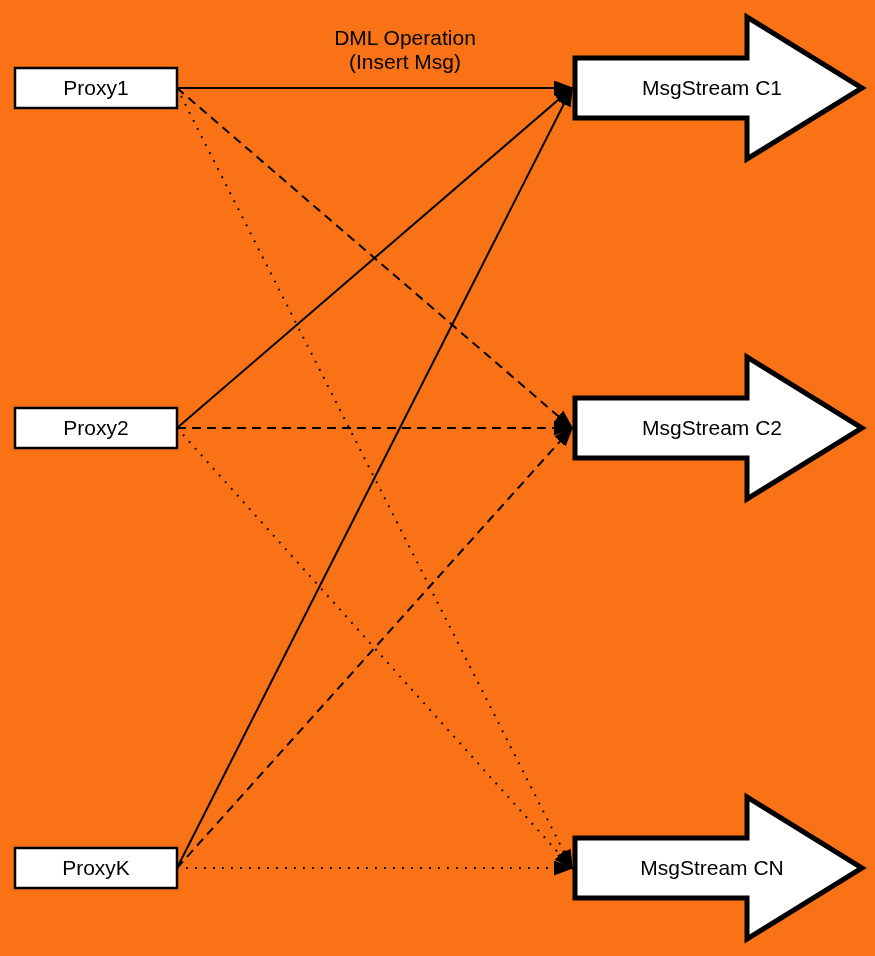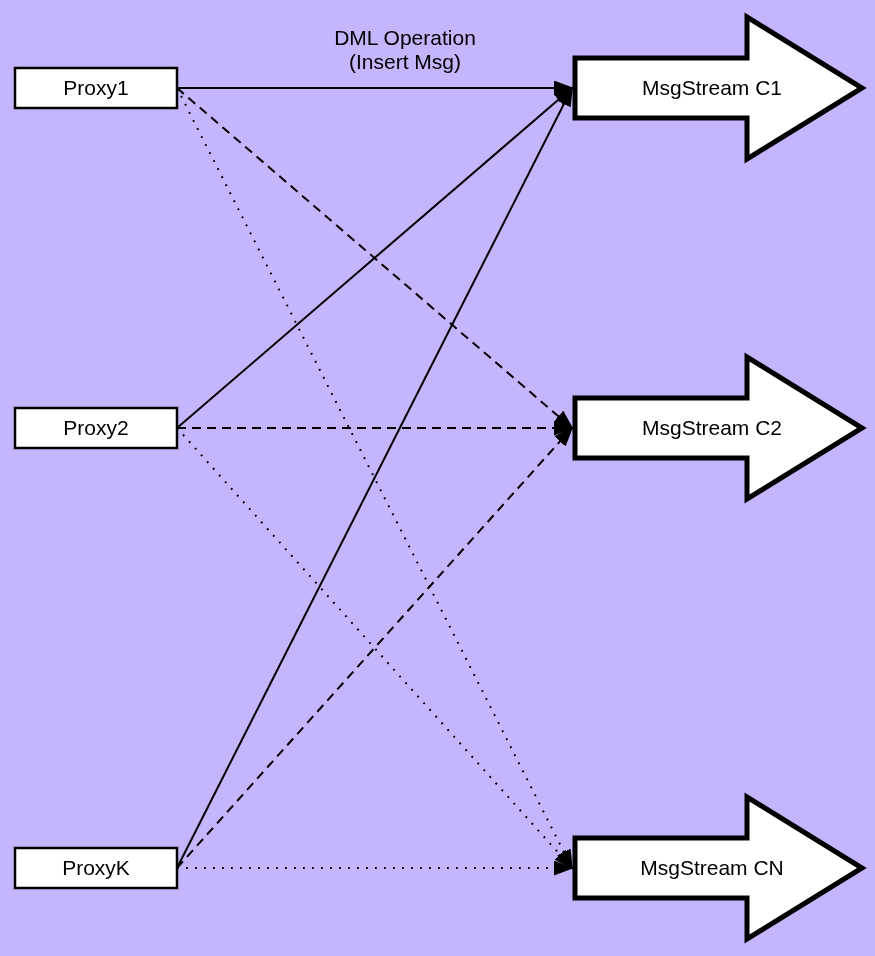--- a/index.html
+++ b/index.html
@@ -4,21 +4,21 @@
 <style>
   html, body {
     margin: 0;
     padding: 0;
     background: #ffffff;
   }
   .canvas {
     position: relative;
     width: 875px;
     height: 956px;
-    background: #c4b5fd;
+    background: #f97316;
     font-family: "Liberation Sans", sans-serif;
   }
   svg { display: block; }
   .proxy-box {
     fill: #ffffff;
     stroke: #000000;
     stroke-width: 2.5;
   }
   .stream-arrow {
     fill: #ffffff;

